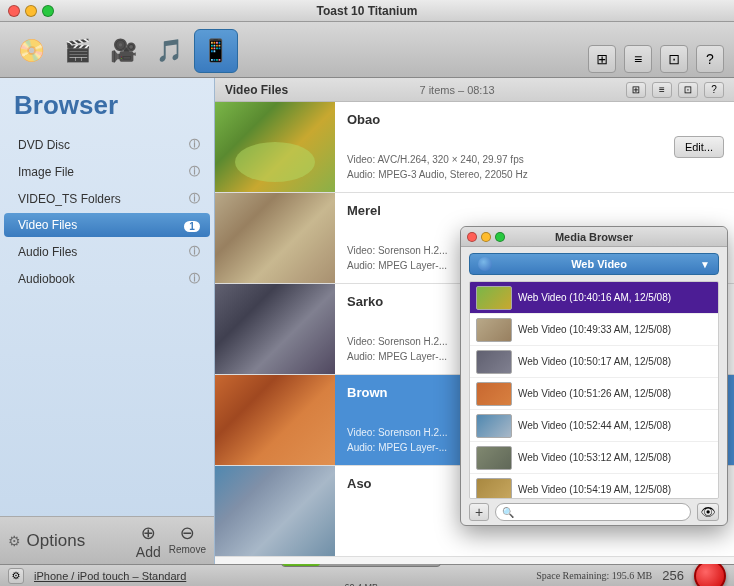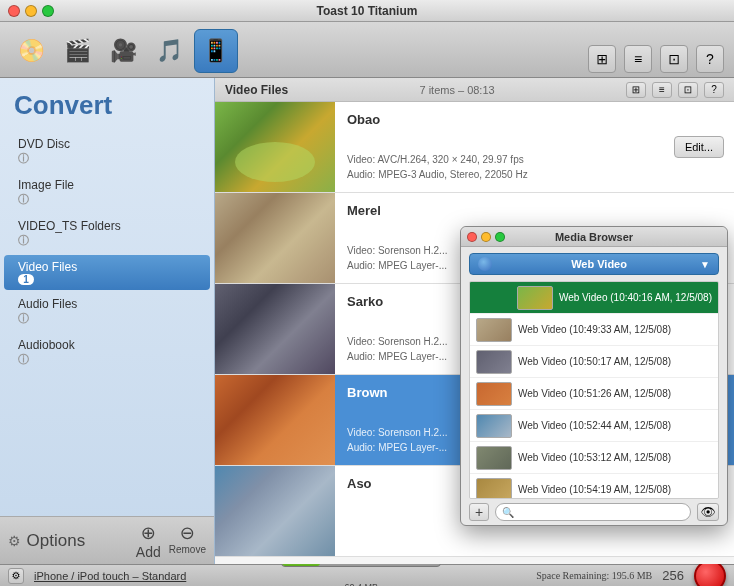--- a/index.html
+++ b/index.html
@@ -121,28 +121,27 @@
       padding-top: 6px;
     }
     .sidebar-title {
       font-size: 26px;
       font-weight: bold;
       color: #3a6ea8;
       padding: 6px 14px 10px;
     }
     .sidebar-item {
       display: flex;
-      align-items: flex-start;
+      align-items: flex-end;
       justify-content: space-between;
       padding: 5px 10px 5px 14px;
       cursor: pointer;
       border-radius: 4px;
       margin: 1px 4px;
       color: #333;
-      flex-direction: column;
     }
     .sidebar-item.active {
       background: linear-gradient(to bottom, #5b9bd5, #3a7bbf);
       color: white;
       border-radius: 4px;
     }
     .sidebar-item-text { font-size: 12px; }
     .sidebar-item-right {
       display: flex;
       align-items: center;
@@ -434,21 +433,21 @@
       border-radius: 2px;
     }
     .mb-list-item {
       display: flex;
       align-items: center;
       padding: 3px 6px;
       cursor: pointer;
       border-bottom: 1px solid #eee;
       height: 32px;
     }
-    .mb-list-item.mb-selected { background: #15803d; justify-content: flex-end; }
+    .mb-list-item.mb-selected { background: #4c1d95; }
     .mb-item-thumb {
       width: 36px; height: 24px;
       background: #999;
       border: 1px solid #aaa;
       margin-right: 6px;
       flex-shrink: 0;
       border-radius: 2px;
       overflow: hidden;
     }
     .mb-thumb-1 { background: linear-gradient(135deg, #7ab648, #c8a830); }
@@ -543,21 +542,21 @@
       <div class="toolbar-right-btn">⊞</div>
       <div class="toolbar-right-btn">≡</div>
       <div class="toolbar-right-btn">⊡</div>
       <div class="toolbar-right-btn">?</div>
     </div>
   </div>
 
   <div class="content-area">
 
     <div class="sidebar">
-      <div class="sidebar-title">Convert</div>
+      <div class="sidebar-title">Browser</div>
 
       <div class="sidebar-item">
         <span class="sidebar-item-text">DVD Disc</span>
         <div class="sidebar-item-right">
           <span class="sidebar-info">ⓘ</span>
         </div>
       </div>
       <div class="sidebar-item">
         <span class="sidebar-item-text">Image File</span>
         <div class="sidebar-item-right">

